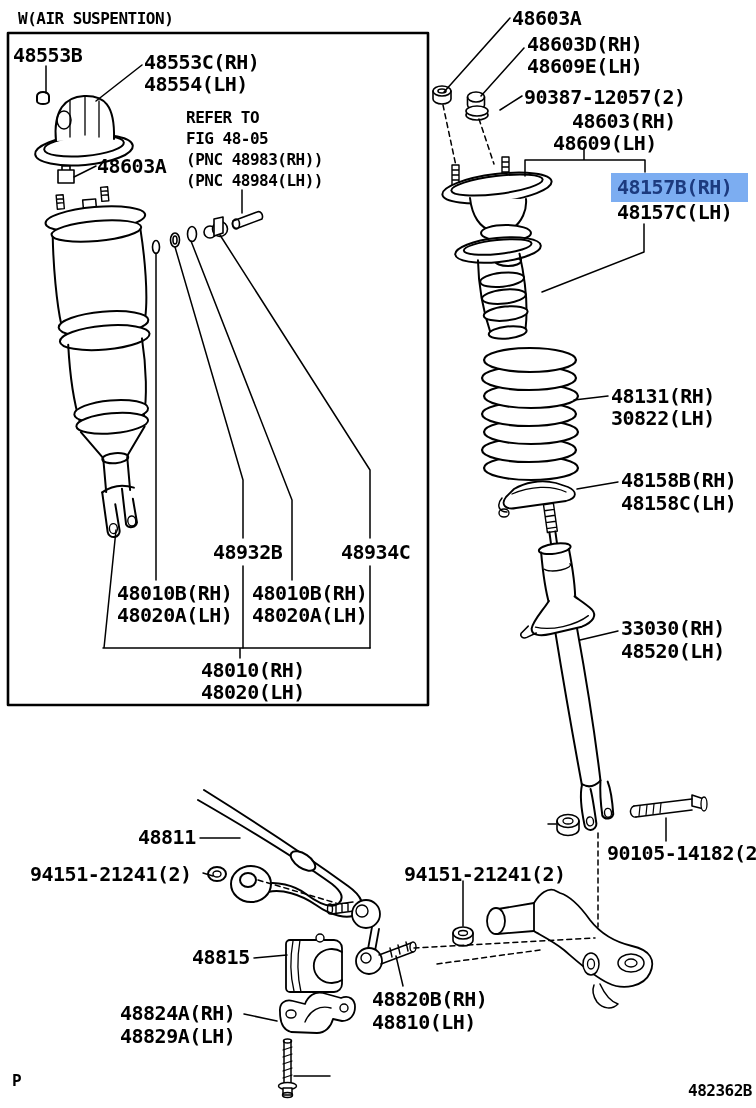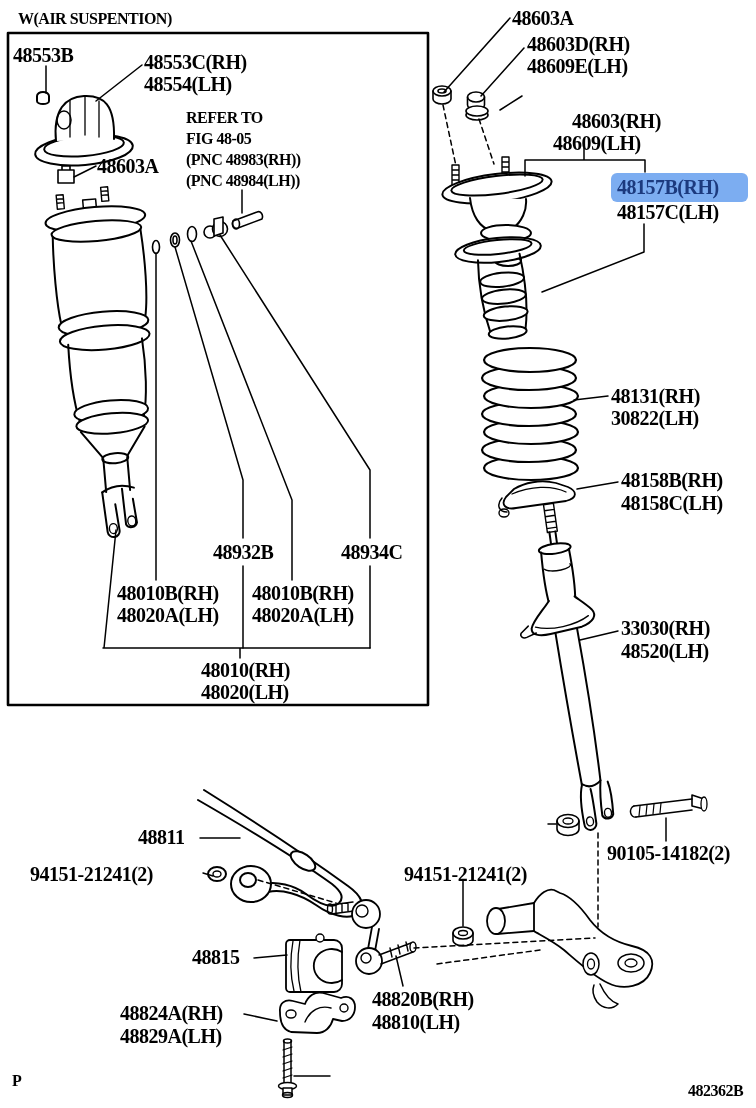--- a/index.html
+++ b/index.html
@@ -4,29 +4,28 @@
 <style>
   html,body{margin:0;padding:0;background:#e8e8e8;}
   .stage{
     position:relative;width:756px;height:1108px;margin:0 auto;
     background:var(--background,#fff);overflow:hidden;
     font-family:"DejaVu Sans Mono",monospace;color:var(--ink,#000);
   }
   .art{position:absolute;left:0;top:0;}
   .lbl{
     position:absolute;white-space:nowrap;
-    font-weight:700;font-size:20px;line-height:22px;letter-spacing:-0.5px;font-family:Liberation Serif, serif;
+    font-weight:700;font-size:20px;line-height:22px;letter-spacing:-0.5px;
   }
   .sm{font-size:16px;line-height:21px;}
   .tiny{font-size:16px;line-height:12px;}
   .hl{
     left:611px;top:173px;width:137px;height:29px;box-sizing:border-box;
     background:var(--highlight-bg,#7cadf1);color:var(--highlight-text,#1c3a7e);
     padding:3px 0 0 6px;
-    border-radius:6px;
   }
 </style>
 </head>
 <body>
 
 <div class="stage">
 
   <svg class="art" width="756" height="1108" viewBox="0 0 756 1108" fill="none" stroke="#000" stroke-width="2" stroke-linecap="round" stroke-linejoin="round">
 
     <rect x="8" y="33" width="420" height="672" stroke-width="2.6"></rect>
@@ -263,20 +262,21 @@
   <div class="lbl" style="left:97px;top:155px">48603A</div>
 
   <div class="lbl sm" style="left:186px;top:107px">REFER TO</div>
   <div class="lbl sm" style="left:186px;top:128px">FIG 48-05</div>
   <div class="lbl sm" style="left:186px;top:149px">(PNC 48983(RH))</div>
   <div class="lbl sm" style="left:186px;top:170px">(PNC 48984(LH))</div>
 
   <div class="lbl" style="left:512px;top:7px">48603A</div>
   <div class="lbl" style="left:527px;top:33px">48603D(RH)</div>
   <div class="lbl" style="left:527px;top:55px">48609E(LH)</div>
+  <div class="lbl" style="left:524px;top:86px">90387-12057(2)</div>
   <div class="lbl" style="left:572px;top:110px">48603(RH)</div>
   <div class="lbl" style="left:553px;top:132px">48609(LH)</div>
 
   <div class="lbl hl">48157B(RH)</div>
   <div class="lbl" style="left:617px;top:201px">48157C(LH)</div>
 
   <div class="lbl" style="left:611px;top:385px">48131(RH)</div>
   <div class="lbl" style="left:611px;top:407px">30822(LH)</div>
   <div class="lbl" style="left:621px;top:469px">48158B(RH)</div>
   <div class="lbl" style="left:621px;top:492px">48158C(LH)</div>

